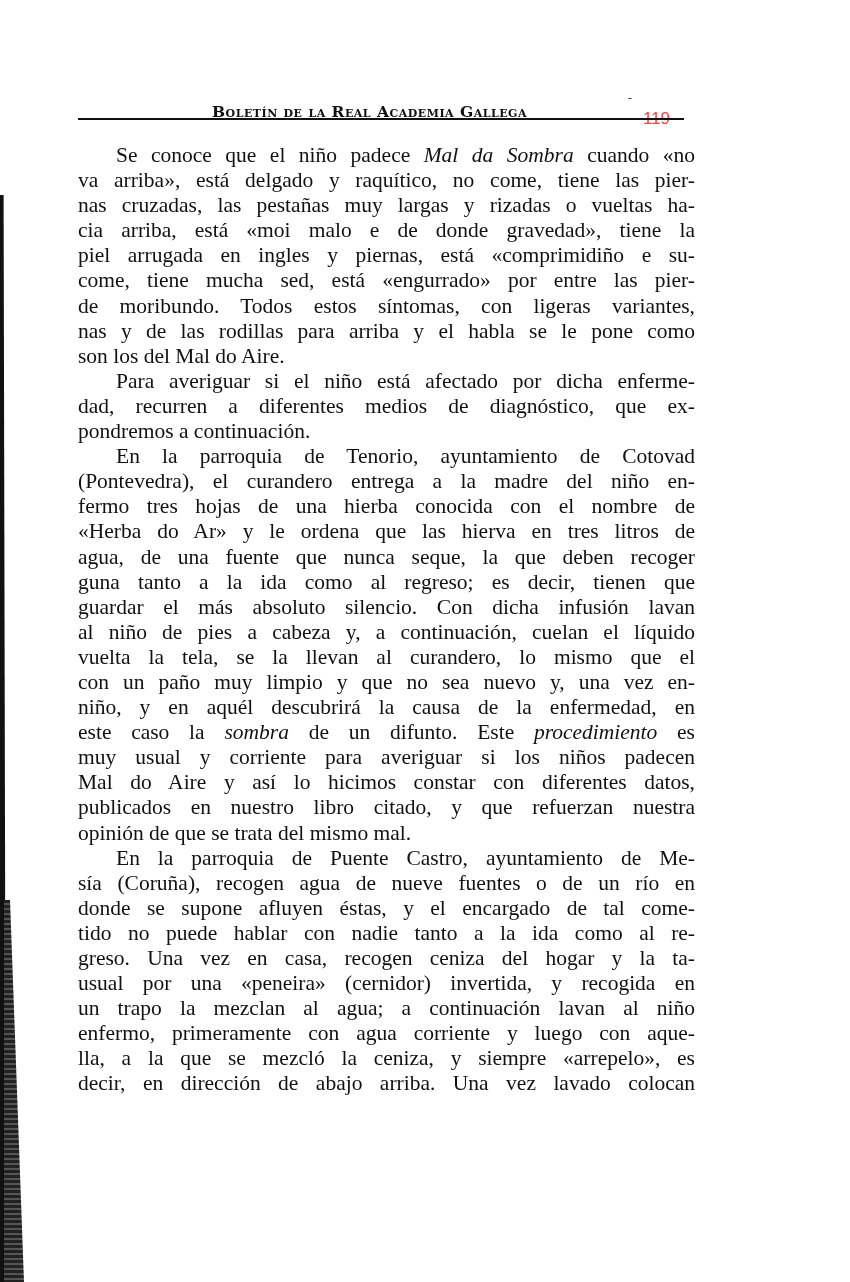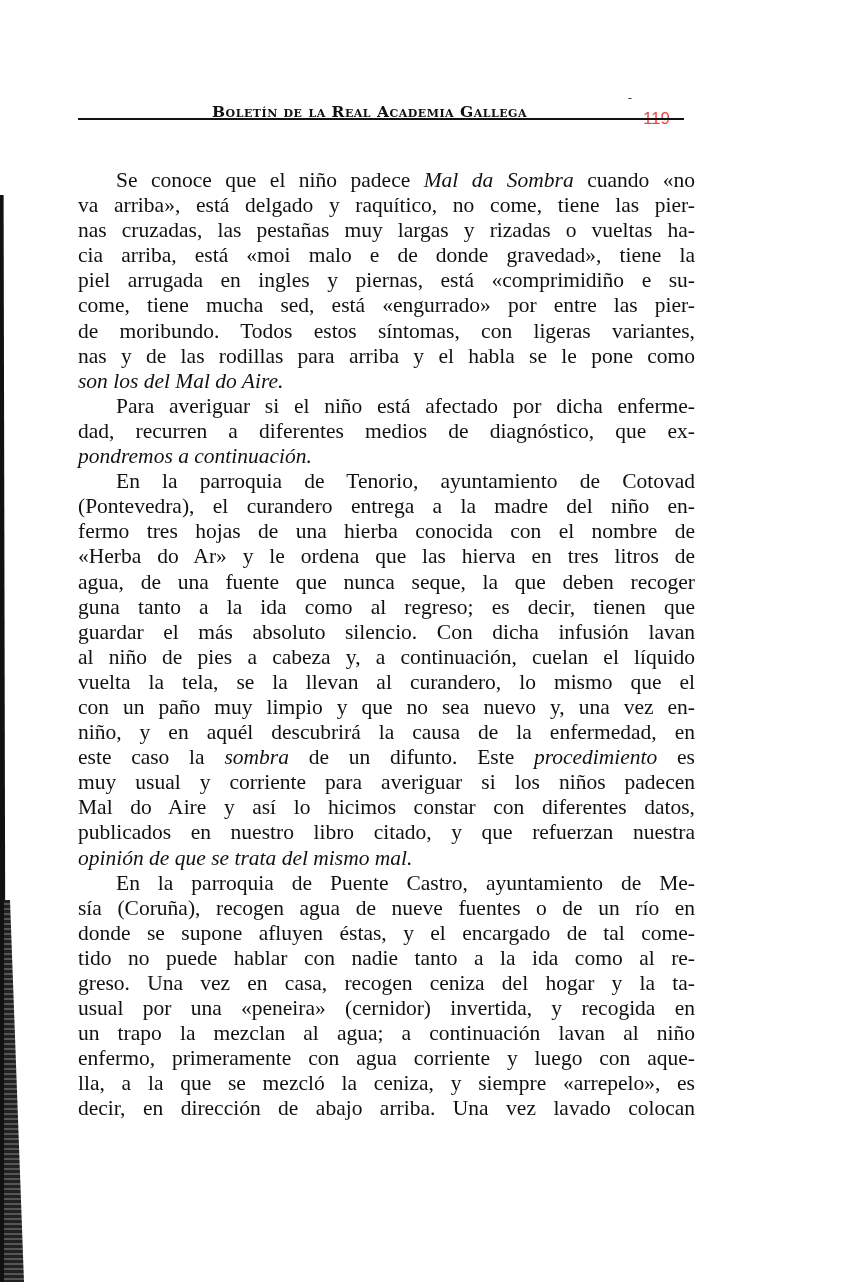--- a/index.html
+++ b/index.html
@@ -28,26 +28,26 @@
     .rh-page {
       position: absolute; right: 12px; top: -1px;
       font-family: Liberation Sans, sans-serif; font-size: 17px; color: #ef4444; margin-top: 20px;
     }
     .rh-dash { position: absolute; right: 50px; top: 0; font-size: 13px; color: #333; }
     .rule {
       position: absolute; left: 78px; top: 118px; width: 606px; height: 1.6px; background: #111;
     }
     .body-text {
       position: absolute; left: 78px; top: 143px; width: 617px;
-      font-size: 21.5px; line-height: 25.1px; margin-top: 25px;
+      font-size: 21.5px; line-height: 25.1px;
     }
     .line {
       display: block; height: 25.1px; white-space: nowrap; text-align: justify; text-align-last: justify;
     }
-    .line.last { text-align-last: left; font-style: italic; }
+    .line.last { text-align-last: left; }
     .line.indent { padding-left: 38px; }
     .it { font-style: italic; }
   </style>
 </head>
 <body>
 
 <div class="binding"></div>
 <div class="binding-wide"></div>
 
 <div class="running-head">

